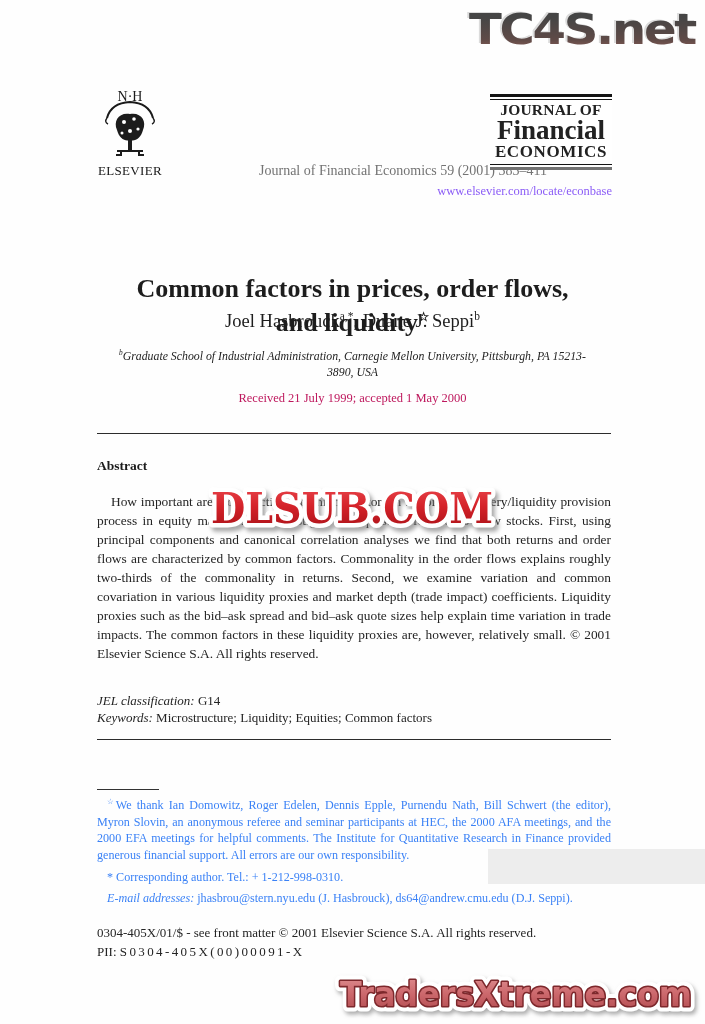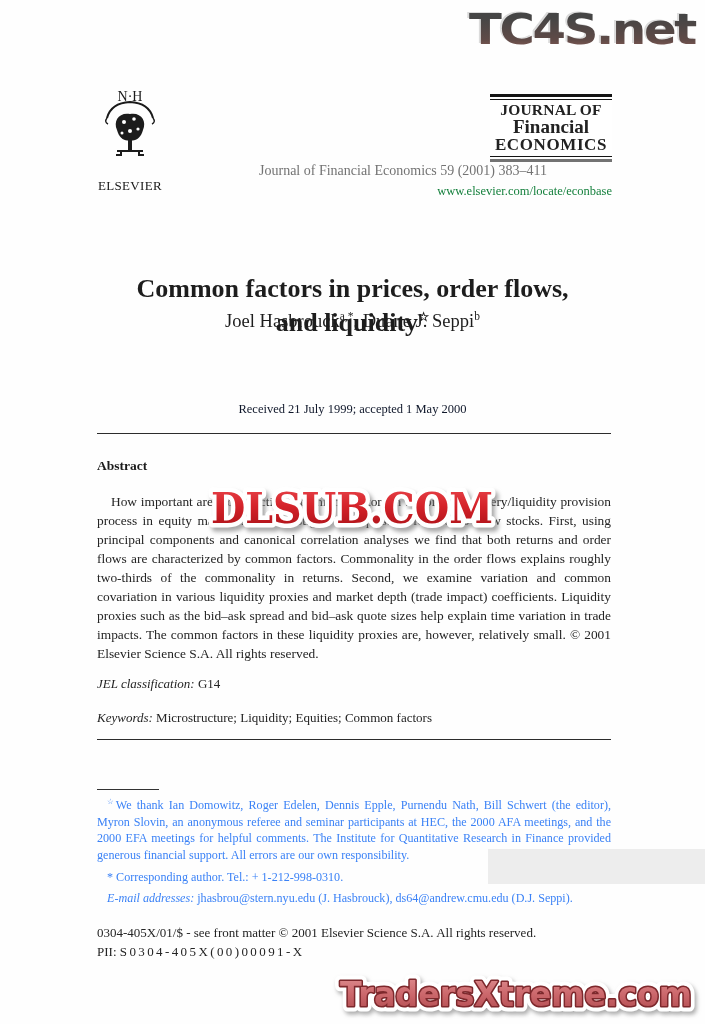--- a/index.html
+++ b/index.html
@@ -11,47 +11,47 @@
   }
   sup { font-size:62%; vertical-align:super; line-height:0; }
 
   
   .wm-tc4s   { position:absolute; top:2px; right:4px; }
   .wm-dlsub  { position:absolute; left:200px; top:476px; }
   .wm-traders{ position:absolute; left:328px; top:962px; }
 
   
   .elsevier-block { position:absolute; left:97px; top:88px; width:66px; text-align:center; }
-  .elsevier-label { font-size:13px; letter-spacing:0.3px; color:#161616; margin-top:16px; }
+  .elsevier-label { font-size:13px; letter-spacing:0.3px; color:#161616; margin-top:1px; }
   .journal-line { position:absolute; left:97px; top:163px; width:450px; text-align:right; font-size:14px; color:#737373; }
   .jfe-box { position:absolute; left:490px; top:94px; width:122px; border-top:3px solid #141414; border-bottom:3px solid #737373; padding:2px 0; background:#fff; }
   .jfe-inner { border-top:1.2px solid #141414; border-bottom:1.2px solid #141414; text-align:center; padding:2px 2px 3px; }
   .jfe-l1 { font-size:15.5px; font-weight:bold; letter-spacing:0.2px; line-height:1.0; }
-  .jfe-l2 { font-size:19px;   font-weight:bold; line-height:0.95; }
+  .jfe-l2 { font-size:27px;   font-weight:bold; line-height:0.95; }
   .jfe-l3 { font-size:17px;   font-weight:bold; letter-spacing:0.6px; line-height:1.05; }
-  .site-line { position:absolute; left:397px; top:184px; width:215px; text-align:right; font-size:12.5px; color:#15803d; }
+  .site-line { position:absolute; left:397px; top:184px; width:215px; text-align:right; font-size:12.5px; color:#8b5cf6; }
 
   
   .title { position:absolute; left:0; top:228px; width:705px; text-align:center; font-size:26px; line-height:1.32; color:#1d1d1d;margin-top:44px; }
   .title sup { font-size:48%; }
   .authors { position:absolute; left:0; top:311px; width:705px; text-align:center; font-size:18.5px; color:#1d1d1d; }
   .affiliations { position:absolute; left:117px; top:349px; width:471px; text-align:center; font-style:italic; font-size:11.8px; line-height:1.32; color:#242424; }
-  .received { position:absolute; left:0; top:402px; width:705px; text-align:center; font-size:12.5px; color:#0f172a; }
+  .received { position:absolute; left:0; top:391px; width:705px; text-align:center; font-size:12.5px; color:#be185d; }
 
   .rule  { position:absolute; left:97px; width:514px; border-top:1.4px solid #2c2c2c; }
   .rule-1 { top:433px; }
   .rule-2 { top:739px; }
 
   
   .abstract { position:absolute; left:97px; top:458px; width:514px; }
   .abstract h2 { font-size:13.5px; font-weight:bold; color:#1b1b1b; }
   .abstract p { margin-top:18px; font-size:13.4px; line-height:1.42; text-align:justify; text-indent:14px; color:#242424; }
 
   .jel, .keywords { position:absolute; left:97px; width:514px; font-size:13px; color:#242424; }
-  .jel { top:676px; } .keywords { top:710px; }
+  .jel { top:693px; } .keywords { top:710px; }
   .lbl-italic { font-style:italic; }
 
   
   .fn-gray-patch { position:absolute; left:488px; top:849px; width:217px; height:35px; background:rgba(0,0,0,0.065); z-index:0; }
   .footnotes { position:absolute; left:97px; top:789px; width:514px; z-index:1; font-size:12.1px; line-height:1.38; color:#3b82f6; }
   .fn-rule { width:62px; border-top:1.2px solid #333; margin-bottom:7px; }
   .footnotes p { text-align:justify; text-indent:10px; }
   .footnotes p + p { margin-top:5px; }
 
   
@@ -106,20 +106,21 @@
   <h1 class="title">
     <span>Common factors in prices, order flows,</span><br>
     <span>and liquidity</span><sup>☆</sup>
   </h1>
 
   <div class="authors">
     <span>Joel Hasbrouck</span><sup>a,*</sup><span>, </span><span>Duane J. Seppi</span><sup>b</sup>
   </div>
 
   <div class="affiliations">
+    <div><sup>b</sup><span>Graduate School of Industrial Administration, Carnegie Mellon University, Pittsburgh, PA 15213-3890, USA</span></div>
   </div>
 
   <div class="received">Received 21 July 1999; accepted 1 May 2000</div>
 
   <div class="rule rule-1"></div>
 
   <section class="abstract">
     <h2>Abstract</h2>
     <p>How important are cross-sectional common factors in the price discovery/liquidity provision process in equity markets? We investigate this question for the 30 Dow stocks. First, using principal components and canonical correlation analyses we find that both returns and order flows are characterized by common factors. Commonality in the order flows explains roughly two-thirds of the commonality in returns. Second, we examine variation and common covariation in various liquidity proxies and market depth (trade impact) coefficients. Liquidity proxies such as the bid–ask spread and bid–ask quote sizes help explain time variation in trade impacts. The common factors in these liquidity proxies are, however, relatively small. © 2001 Elsevier Science S.A. All rights reserved.</p>
   </section>

